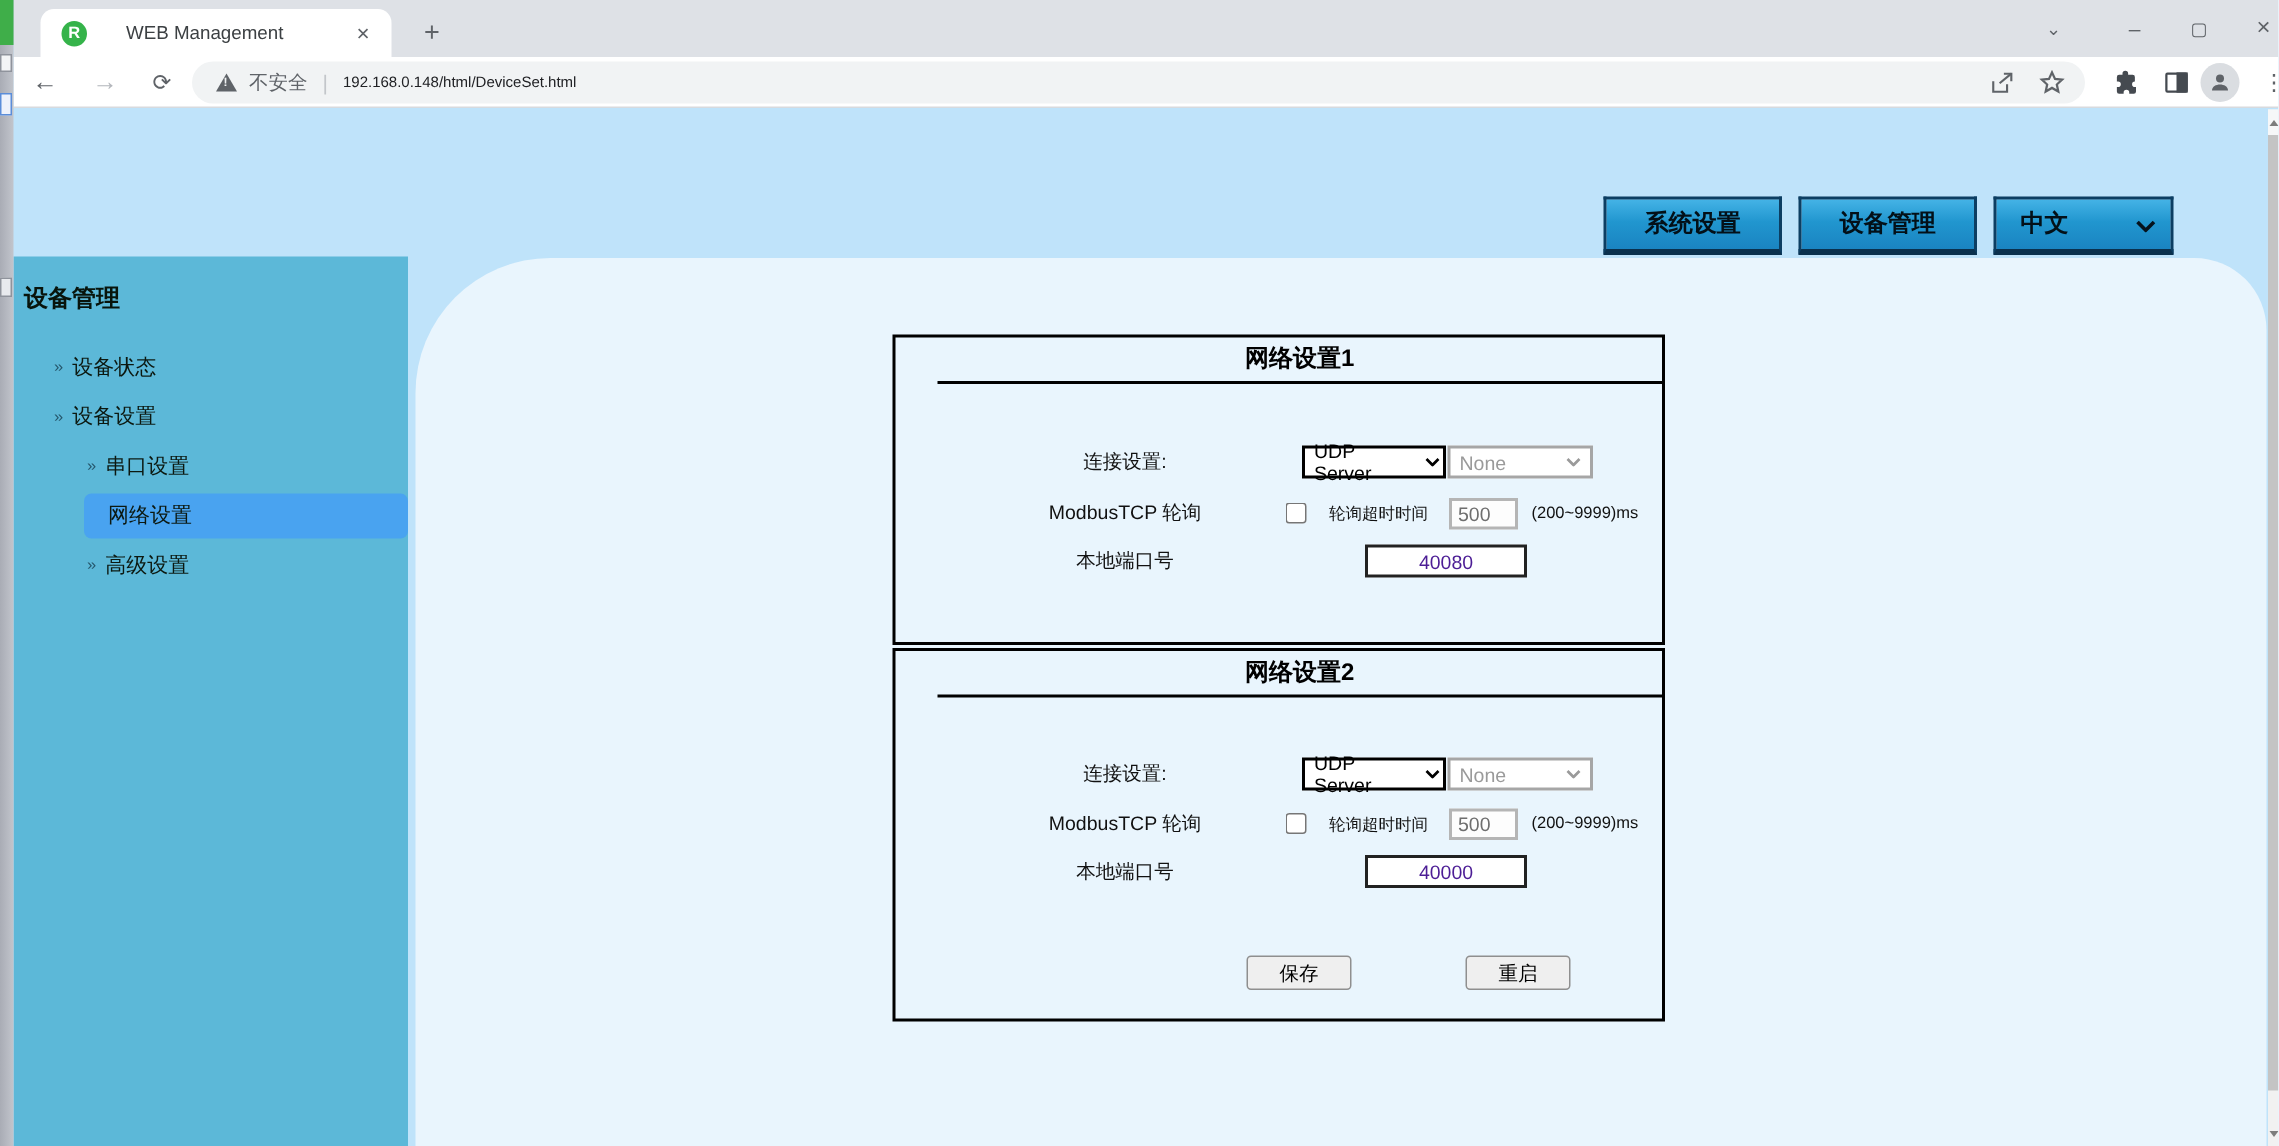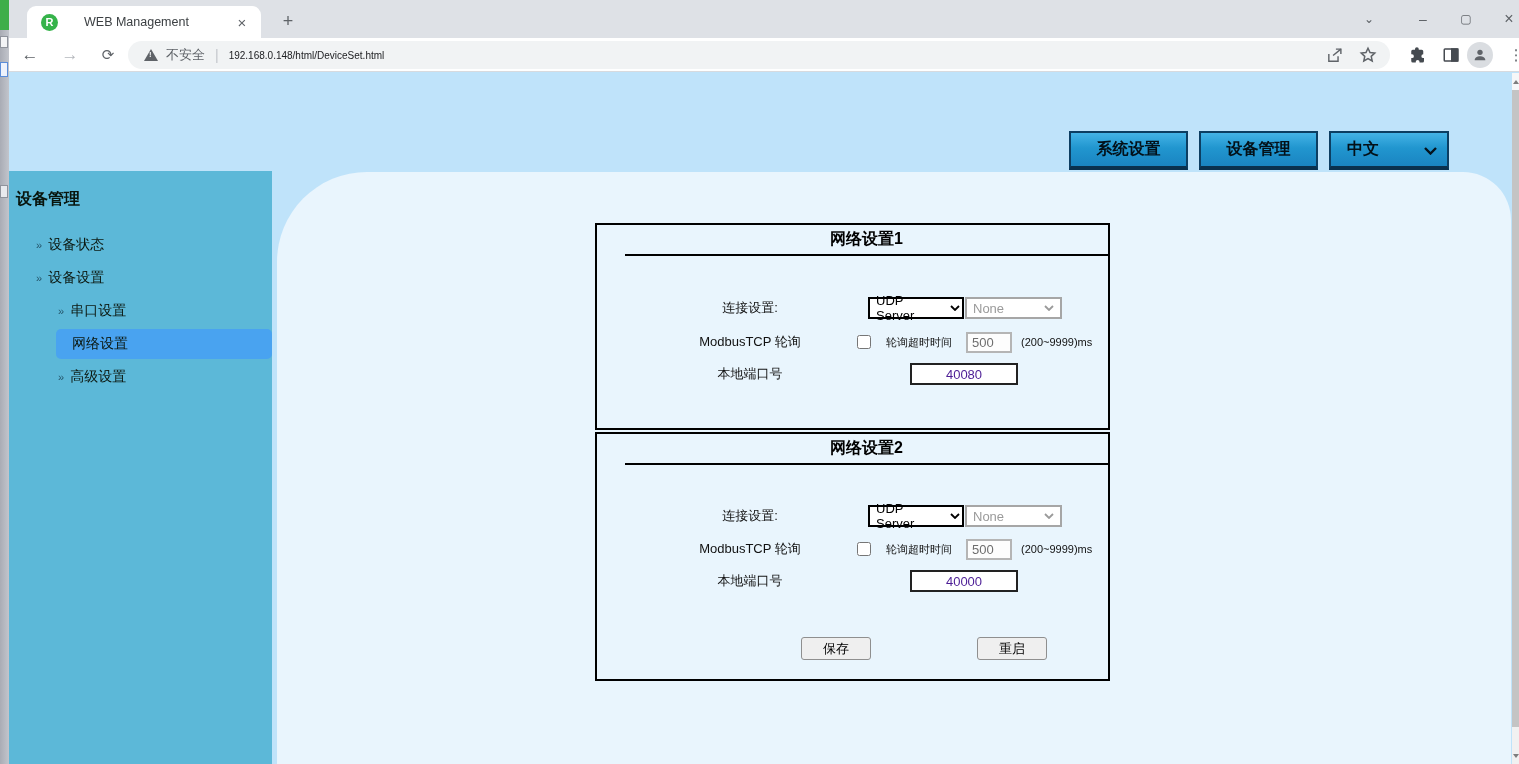--- a/index.html
+++ b/index.html
@@ -77,21 +77,21 @@
   .sel-main { left:243px; width:96px;gap:36px; }
   .sel-none { left:340px; width:97px; border-color:#a6a6a6; color:#9a9a9a; }
   .cbx { position:absolute; left:232px; width:14px; height:14px; }
   .inline-lbl { position:absolute; font-size:11px; color:#111; }
   .lbl-timeout { left:261px; }
   .inp { font-size:13px; height:21px; }
   .inp-timeout { position:absolute; left:341px; width:46px; background:#fdfdfd; border:2px solid #b5b5b5; color:#6e6e6e; padding:0 4px; }
   .lbl-range { left:396px; }
   .inp-port { position:absolute; left:285px; width:108px; height:22px; background:#fff; border:2px solid #222; color:#4c1d95; padding:0 5px;text-align:center; }
   .act-btn { position:absolute; top:172px; width:70px; height:23px; background:#efefef; border:1px solid #8f8f8f; border-radius:3px; font-size:13px; color:#000; display:flex; align-items:center; justify-content:center; }
-  .ab-save { left:176px; }
+  .ab-save { left:206px; }
   .ab-restart { left:352px; }
 
   
   .scrollbar { position:absolute; left:1512px; top:73px; width:7px; height:691px; background:#f1f1f1; }
   .sb-up { position:absolute; top:0; left:0; width:7px; height:17px; background:#f6f7f8; display:flex; align-items:center; justify-content:center; }
   .sb-thumb { position:absolute; top:17px; left:0; width:7px; height:637px; background:#c4c4c4; }
   .sb-down { position:absolute; bottom:0; left:0; width:7px; height:17px; background:#f1f1f1; display:flex; align-items:center; justify-content:center; }
   .tri-up { width:0; height:0; border-left:3px solid transparent; border-right:3px solid transparent; border-bottom:4px solid #7d7d7d; }
   .tri-down { width:0; height:0; border-left:3px solid transparent; border-right:3px solid transparent; border-top:4px solid #7d7d7d; }
 

